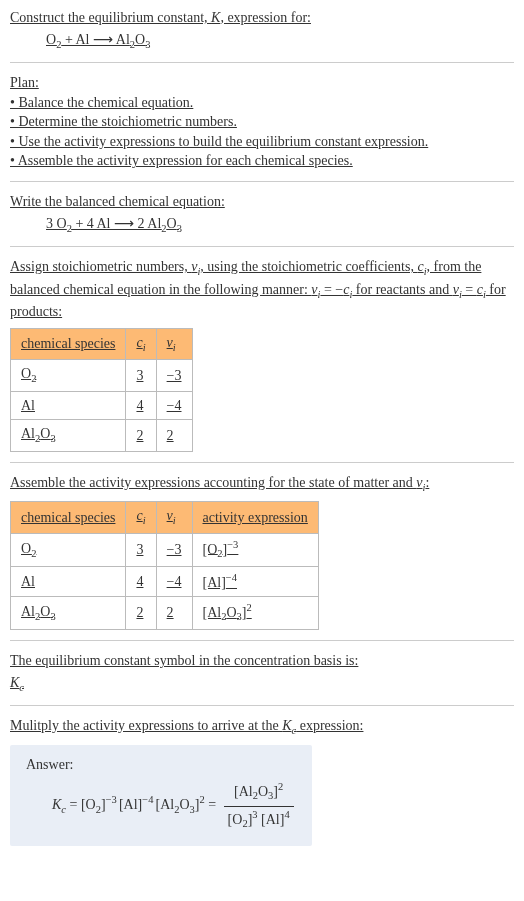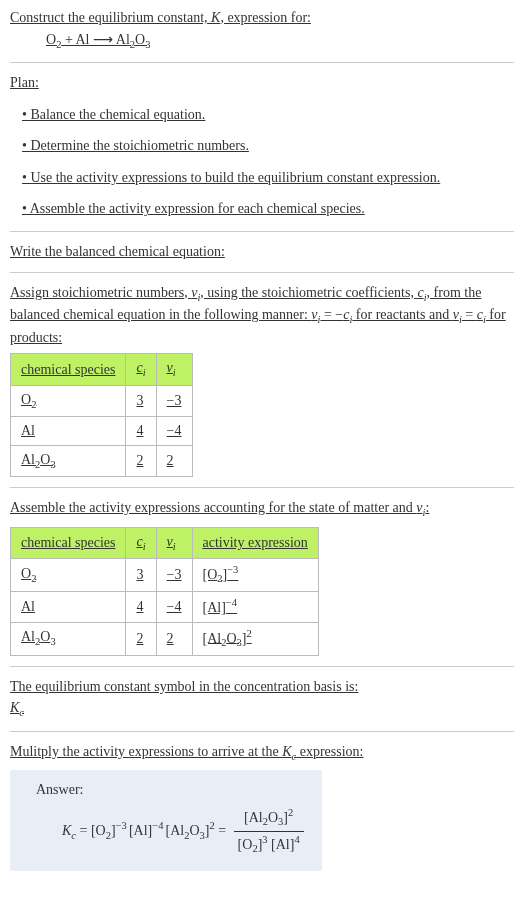--- a/index.html
+++ b/index.html
@@ -13,41 +13,41 @@
     box-sizing: border-box;
     line-height: 1.4;
   }
   hr {
     border: none;
     border-top: 1px solid #ccc;
     margin: 10px 0;
   }
   .section { margin-bottom: 4px; text-decoration: underline; }
   .eq-line { margin: 2px 0; font-family: Georgia, serif; }
-  .plan-bullet { margin: 12px; padding-left: 0; }
+  .plan-bullet { margin: 0; padding-left: 0; }
   table.grid {
     border-collapse: collapse;
     margin-top: 6px;
     font-size: 14px;
   }
   table.grid th, table.grid td {
     border: 1px solid #bbb;
     padding: 4px 10px;
     text-align: left;
     vertical-align: middle;
   }
   table.grid th {
-    background: #bef264;
+    background: #fdba74;
     font-weight: normal;
   }
   .ital { font-style: italic; }
   .answer-box {
     margin-top: 6px;
     background: #e9eef6;
-    padding: 10px 14px 14px 26px;
+    padding: 10px 14px 14px 16px;
     display: inline-block;
     border-radius: 2px;
   }
   .answer-label { margin-bottom: 6px; }
   .answer-eq { padding-left: 26px; white-space: nowrap; }
   sub, sup { font-size: 0.75em; }
   .frac {
     display: inline-block;
     vertical-align: middle;
     text-align: center;
@@ -82,20 +82,23 @@
   <div>Plan:</div>
   <div class="plan-bullet">• Balance the chemical equation.</div>
   <div class="plan-bullet">• Determine the stoichiometric numbers.</div>
   <div class="plan-bullet">• Use the activity expressions to build the equilibrium constant expression.</div>
   <div class="plan-bullet">• Assemble the activity expression for each chemical species.</div>
 </div>
 <hr>
 
 <div class="section">
   <div>Write the balanced chemical equation:</div>
+  <div class="eq-line nowrap">
+    <span>3 O</span><sub>2</sub><span> + 4 Al  ⟶  2 Al</span><sub>2</sub><span>O</span><sub>3</sub>
+  </div>
 </div>
 <hr>
 
 <div class="section">
   <div>
     <span>Assign stoichiometric numbers, </span><span class="ital">ν</span><sub class="ital">i</sub><span>, using the stoichiometric coefficients, </span><span class="ital">c</span><sub class="ital">i</sub><span>, from the balanced chemical equation in the following manner: </span><span class="ital">ν</span><sub class="ital">i</sub><span> = −</span><span class="ital">c</span><sub class="ital">i</sub><span> for reactants and </span><span class="ital">ν</span><sub class="ital">i</sub><span> = </span><span class="ital">c</span><sub class="ital">i</sub><span> for products:</span>
   </div>
   <table class="grid">
     <tbody>
         <tr>

